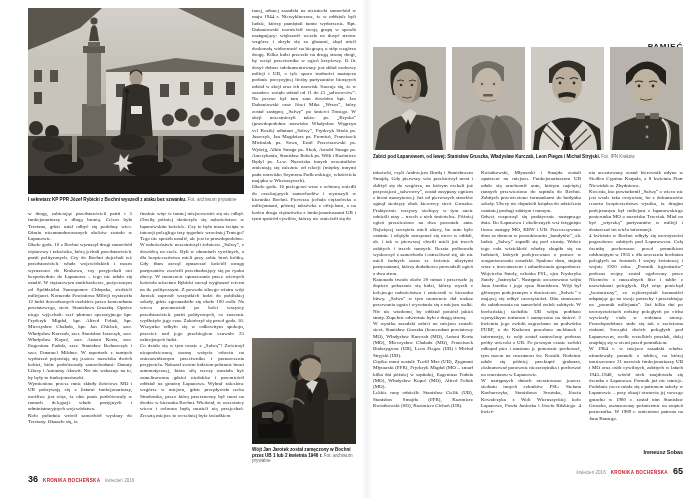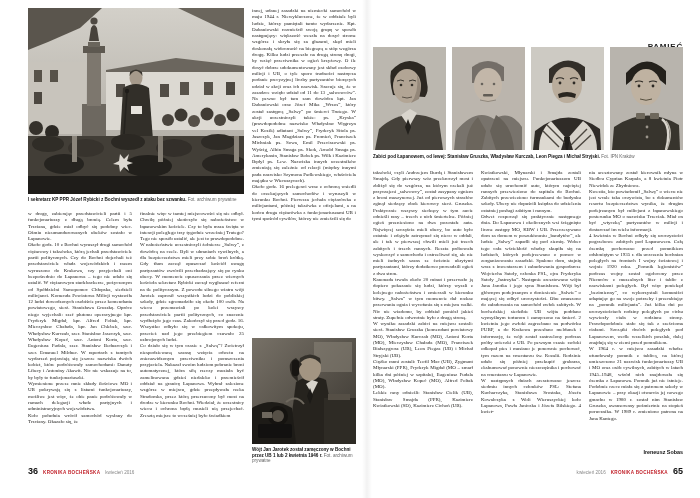--- a/index.html
+++ b/index.html
@@ -11,21 +11,21 @@
   figure { line-height:0; }
   figure svg { display:block; }
   .col { position:absolute; font-size:5px; line-height:6.3px; text-align:justify;
          color:#1c1b19; white-space:pre-line; overflow:hidden; }
   .caption { position:absolute; font-family:"Liberation Sans","DejaVu Sans",sans-serif;
              font-size:4.6px; line-height:5.6px; color:#222; text-align:left; }
   .cap-bold { font-weight:bold; color:#111; }
   .cap-credit { font-weight:normal; color:#666; }
   .footer { position:absolute; top:466px; font-family:"Liberation Sans","DejaVu Sans",sans-serif;
             font-size:4.8px; color:#777; display:flex; align-items:baseline; gap:5px; }
-  .footer-left { left:28px; }
+  .footer-left { left:28px;margin-top:8px; }
   .footer-right { right:17px; flex-direction:row; }
   .pageno { font-size:9px; font-weight:bold; color:#111; font-family:"Liberation Sans",sans-serif; }
   .mag { color:#c2222b; font-weight:bold; letter-spacing:0.3px; font-size:4.6px; }
   .issue { color:#888; font-size:4.6px; }
   .tag { position:absolute; top:22px; right:17px; text-align:right;
          font-family:"Liberation Sans","DejaVu Sans",sans-serif;margin-top:20px; }
   .tag-label { font-size:8px; font-weight:bold; letter-spacing:0.8px; color:#1d1d1d; }
   .tag-bar { margin-top:1px; margin-left:auto; width:44px; height:2.5px; background:#c2222b; }
   .photo-main { position:absolute; left:28px; top:8px; width:216px; height:186px; }
   .cap-main { left:28px; top:197px; width:216px; }

